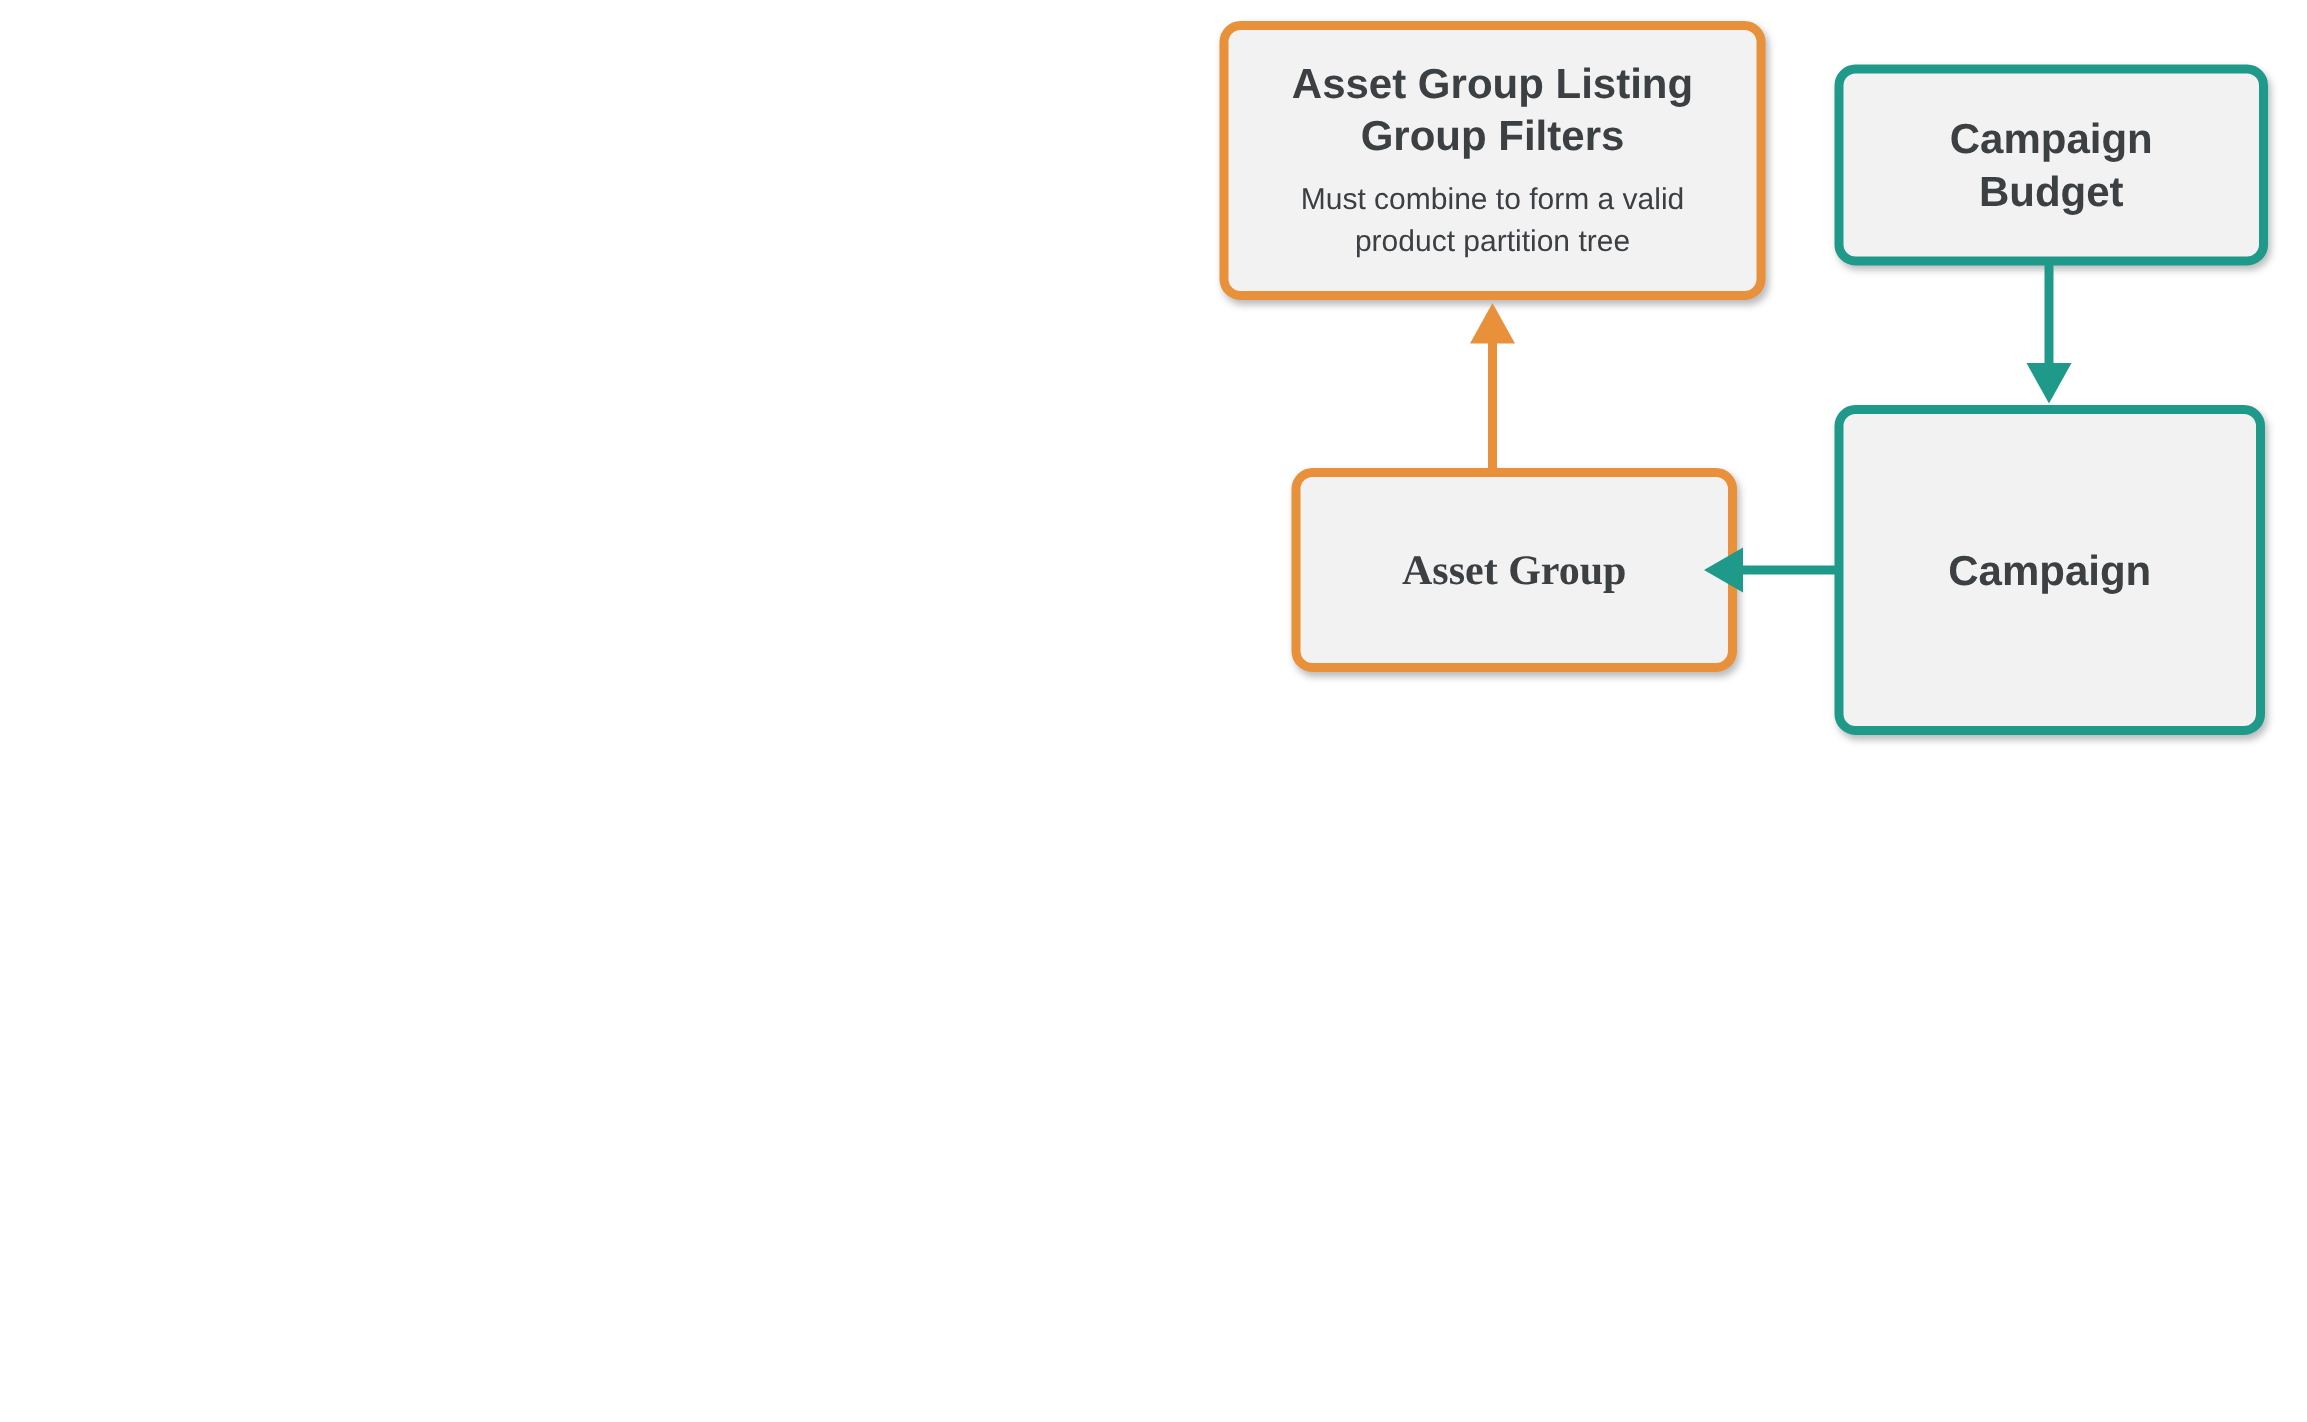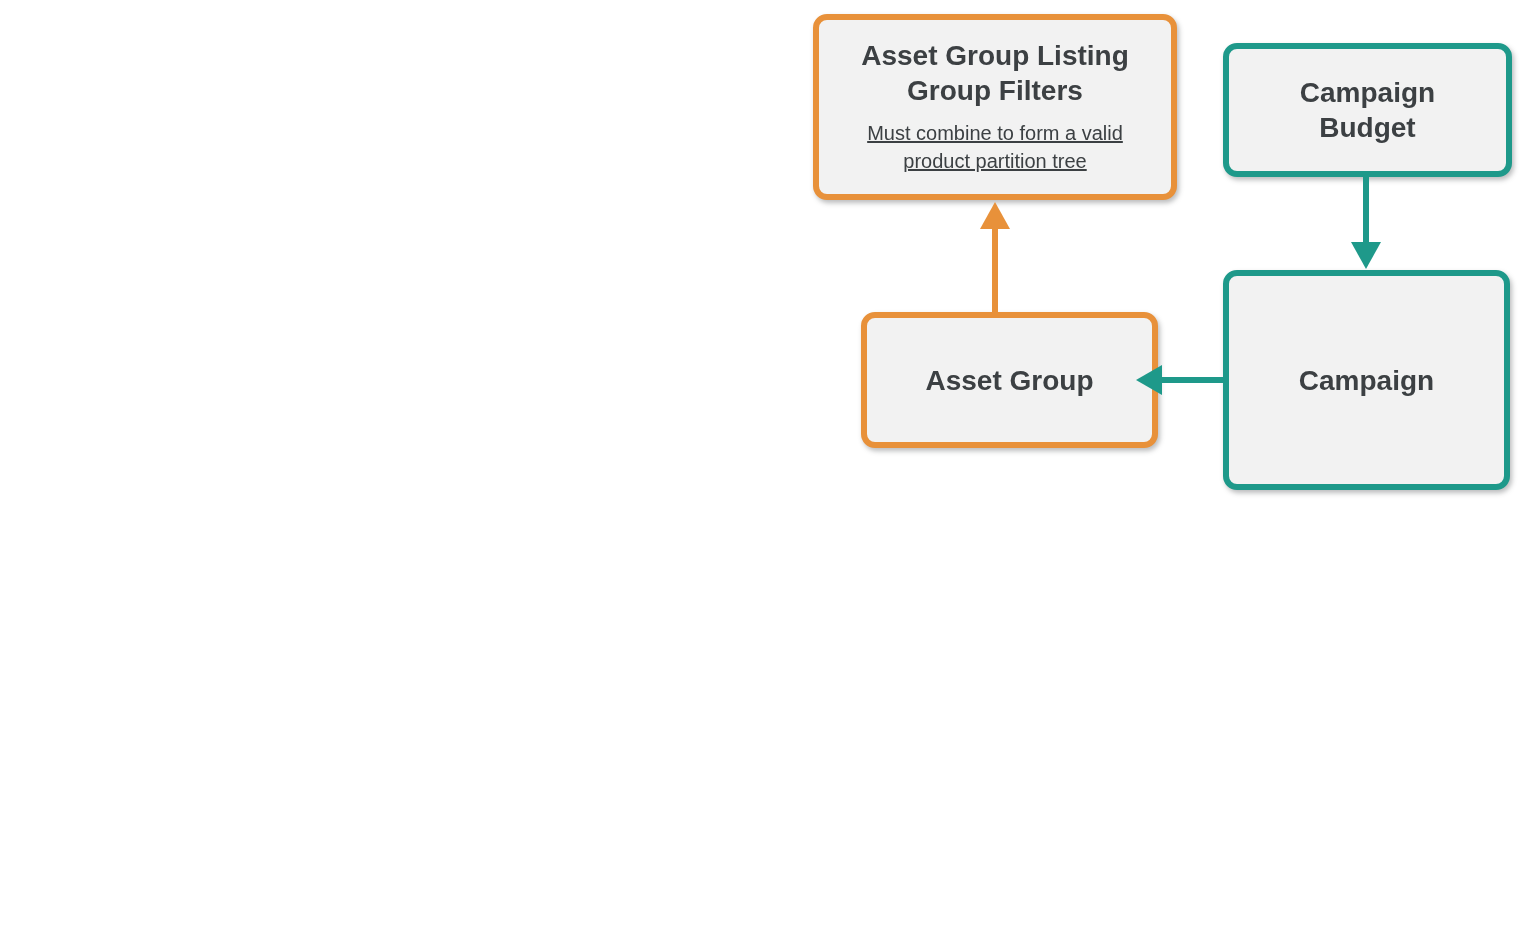--- a/index.html
+++ b/index.html
@@ -37,21 +37,20 @@
     line-height: 1.25;
     color: var(--text, #3C4043);
     white-space: pre-line;
   }
   .node-subtitle {
     font-size: 20px;
     line-height: 1.38;
     color: var(--text, #3C4043);
     white-space: pre-line;
     margin-top: 12px;
-    text-decoration: underline;
   }
   .edge-line {
     position: absolute;
   }
   .edge-line.orange-bg { background: var(--orange, #E8913A); }
   .edge-line.teal-bg   { background: var(--teal, #1E998A); }
   .edge-head {
     position: absolute;
     width: 0;
     height: 0;
@@ -95,21 +94,21 @@
 
   <div class="node teal" style="left:1223px; top:43px; width:289px; height:134px;">
     <div class="node-title">Campaign
 Budget</div>
   </div>
 
   <div class="node teal" style="left:1223px; top:270px; width:287px; height:220px;">
     <div class="node-title">Campaign</div>
   </div>
 
-  <div class="node orange" style="left:861px; top:312px; width:297px; height:136px;">
+  <div class="node orange" style="left:861px; top:312px; width:297px; height:136px;font-family:Liberation Serif, serif;">
     <div class="node-title">Asset Group</div>
   </div>
 
   <div>
     <div class="edge-line orange-bg" style="left:992px; top:226px; width:6px; height:88px;"></div>
     <div class="edge-head head-up" style="left:980px; top:202px;"></div>
   </div>
 
   <div>
     <div class="edge-line teal-bg" style="left:1363px; top:175px; width:6px; height:70px;"></div>

